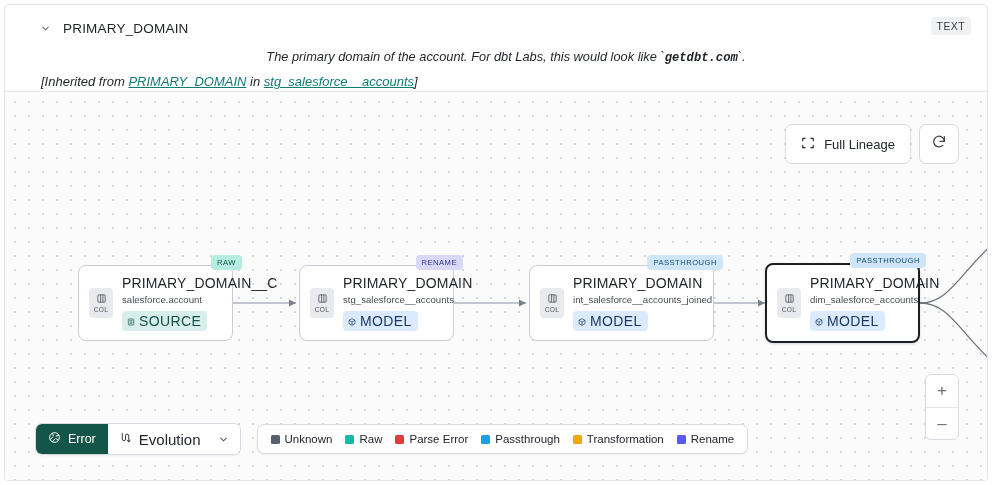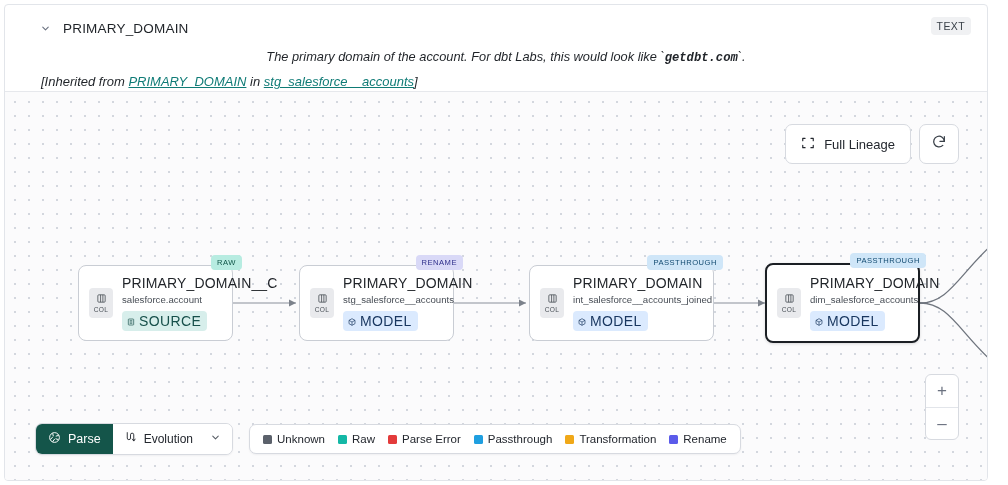--- a/index.html
+++ b/index.html
@@ -237,21 +237,21 @@
     padding: 0 12px;
     font-size: 12.5px;
     cursor: pointer;
   }
   .evo-btn {
     display: flex; align-items: center; gap: 7px;
     background: #ffffff;
     color: #23272e;
     height: 30px;
     padding: 0 11px 0 11px;
-    font-size: 12px;
+    font-size: 15px;
     cursor: pointer;
   }
   .legend {
     display: flex; align-items: center; gap: 13px;
     height: 30px;
     padding: 0 13px;
     background: #ffffff;
     border: 1px solid #d7dae0;
     border-radius: 7px;
     box-shadow: 0 1px 2px rgba(16,24,40,.05);
@@ -450,21 +450,21 @@
             <span class="ico">
               <svg width="13" height="13" viewBox="0 0 24 24" fill="none" stroke="#ffffff" stroke-width="1.8">
                   <circle cx="12" cy="12" r="9"></circle>
                   <path d="M14.3 9.6 19.9 8"></path>
                   <path d="M12.6 14.5 8.4 19.9"></path>
                   <path d="M9.2 10.4 4.3 16"></path>
                   <path d="M14 14.2 19.4 16"></path>
                   <path d="M9.8 9.3 8.6 4.2"></path>
                 </svg>
             </span>
-            <span>Parse</span>
+            <span>Error</span>
           </div>
           <div class="evo-btn">
             <span class="ico">
               <svg width="13" height="13" viewBox="0 0 24 24" fill="none" stroke="#23272e" stroke-width="1.7" stroke-linecap="round">
                   <path d="M6 3v10a3 3 0 0 0 6 0V7a3 3 0 0 1 6 0v11"></path>
                   <polyline points="15.5 15 18 18.5 20.5 15"></polyline>
                 </svg>
             </span>
             <span>Evolution</span>
             <span class="ico" style="margin-left:10px;">

